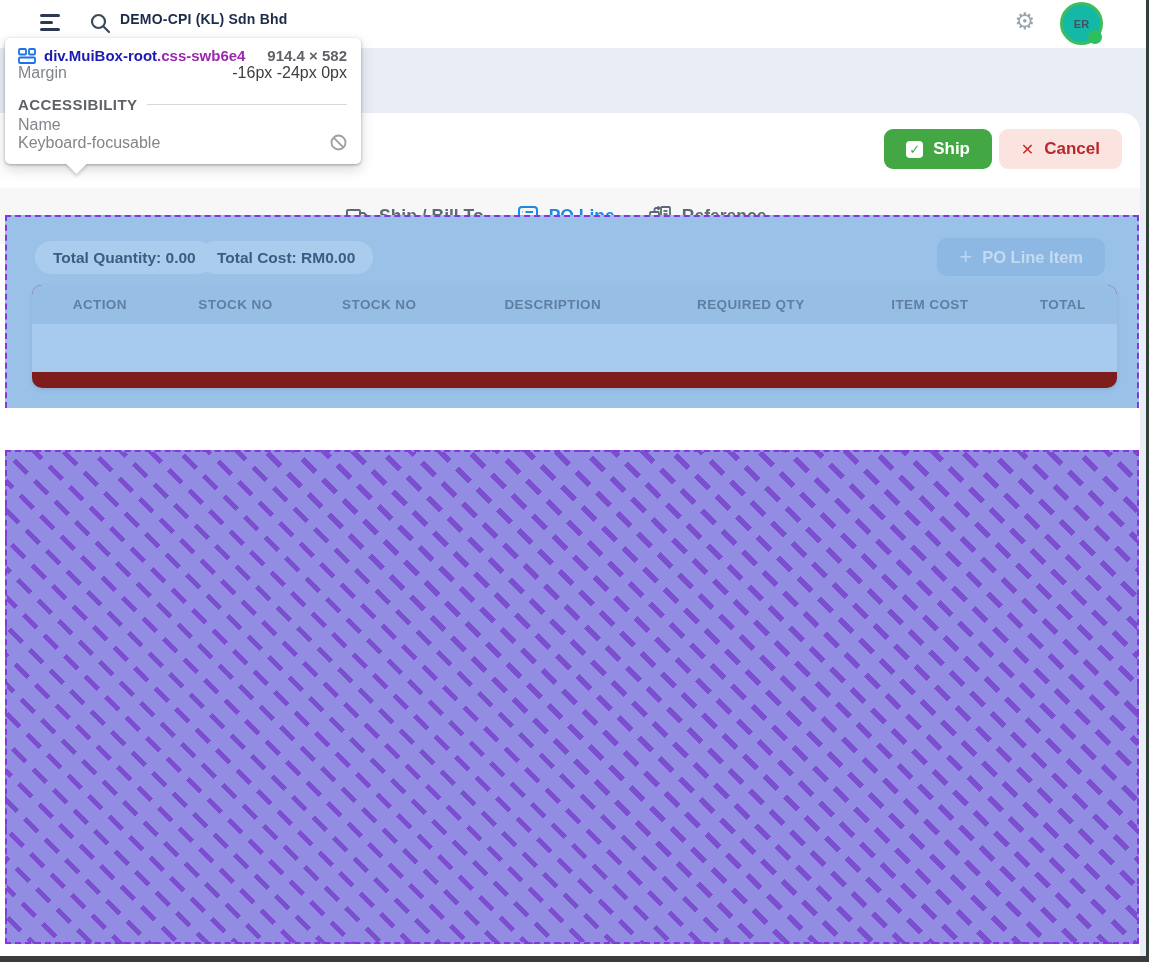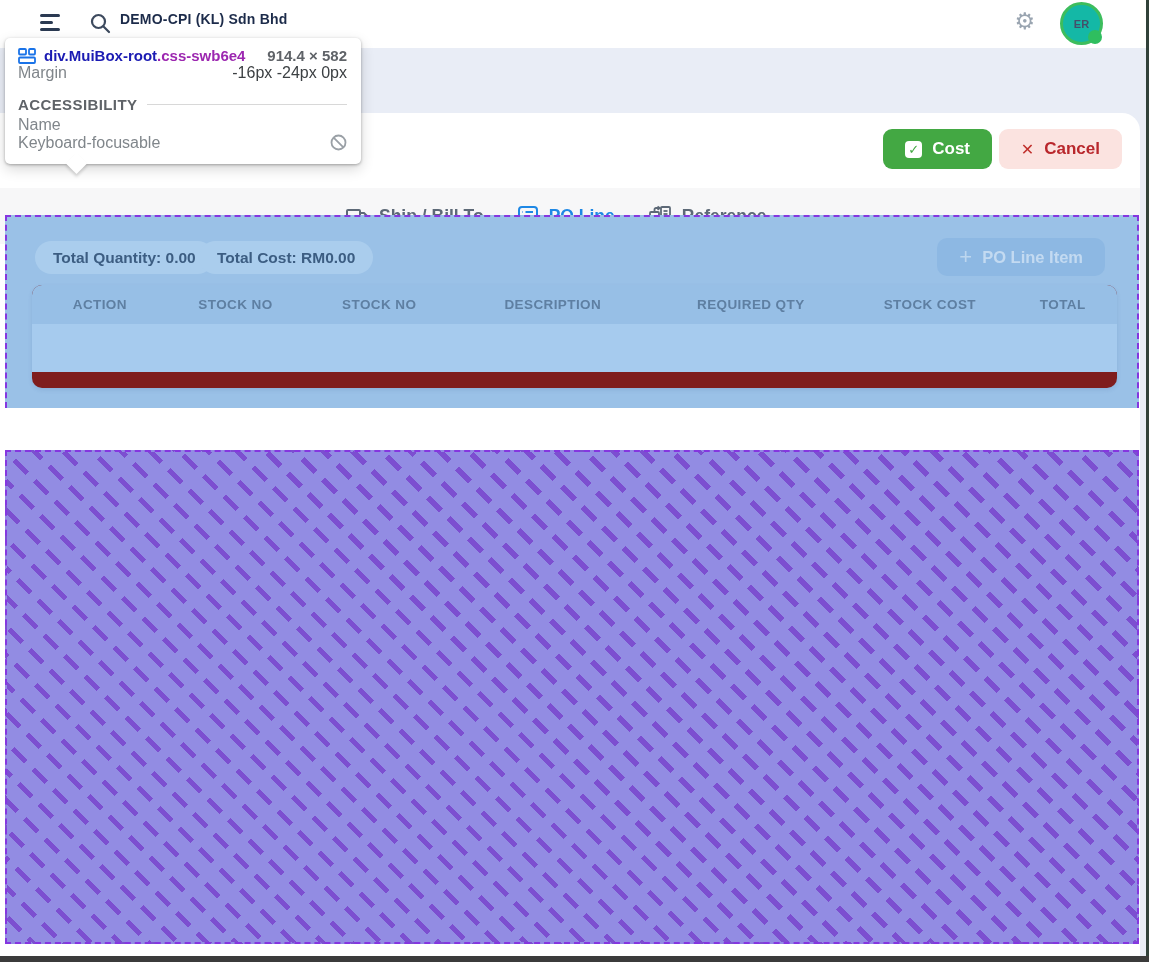--- a/index.html
+++ b/index.html
@@ -97,21 +97,21 @@
       <span>ER</span>
       <span class="dot"></span>
     </div>
   </div>
 
   <div class="pagebg">
     <div class="card">
 
       <button class="btn btn-save">
         <span class="save-check">✓</span>
-        <span>Cost</span>
+        <span>Ship</span>
       </button>
       <button class="btn btn-cancel">
         <span class="cancel-x">✕</span>
         <span>Cancel</span>
       </button>
 
       <div class="tabbar">
         <div class="tab">
           <span>
             <svg width="24" height="24" viewBox="0 0 24 24" fill="none" stroke="#5d6977" stroke-width="2">
@@ -164,21 +164,21 @@
       <span class="plus">+</span>
       <span>PO Line Item</span>
     </button>
     <div class="hl-table">
       <div class="hl-thead">
         <div>ACTION</div>
         <div>STOCK NO</div>
         <div>STOCK NO</div>
         <div>DESCRIPTION</div>
         <div>REQUIRED QTY</div>
-        <div>STOCK COST</div>
+        <div>ITEM COST</div>
         <div>TOTAL</div>
       </div>
       <div class="hl-row-empty"></div>
     </div>
   </div>
 
   <div class="hl-margin"></div>
 
   <div class="tooltip">
     <div class="tt-title">

